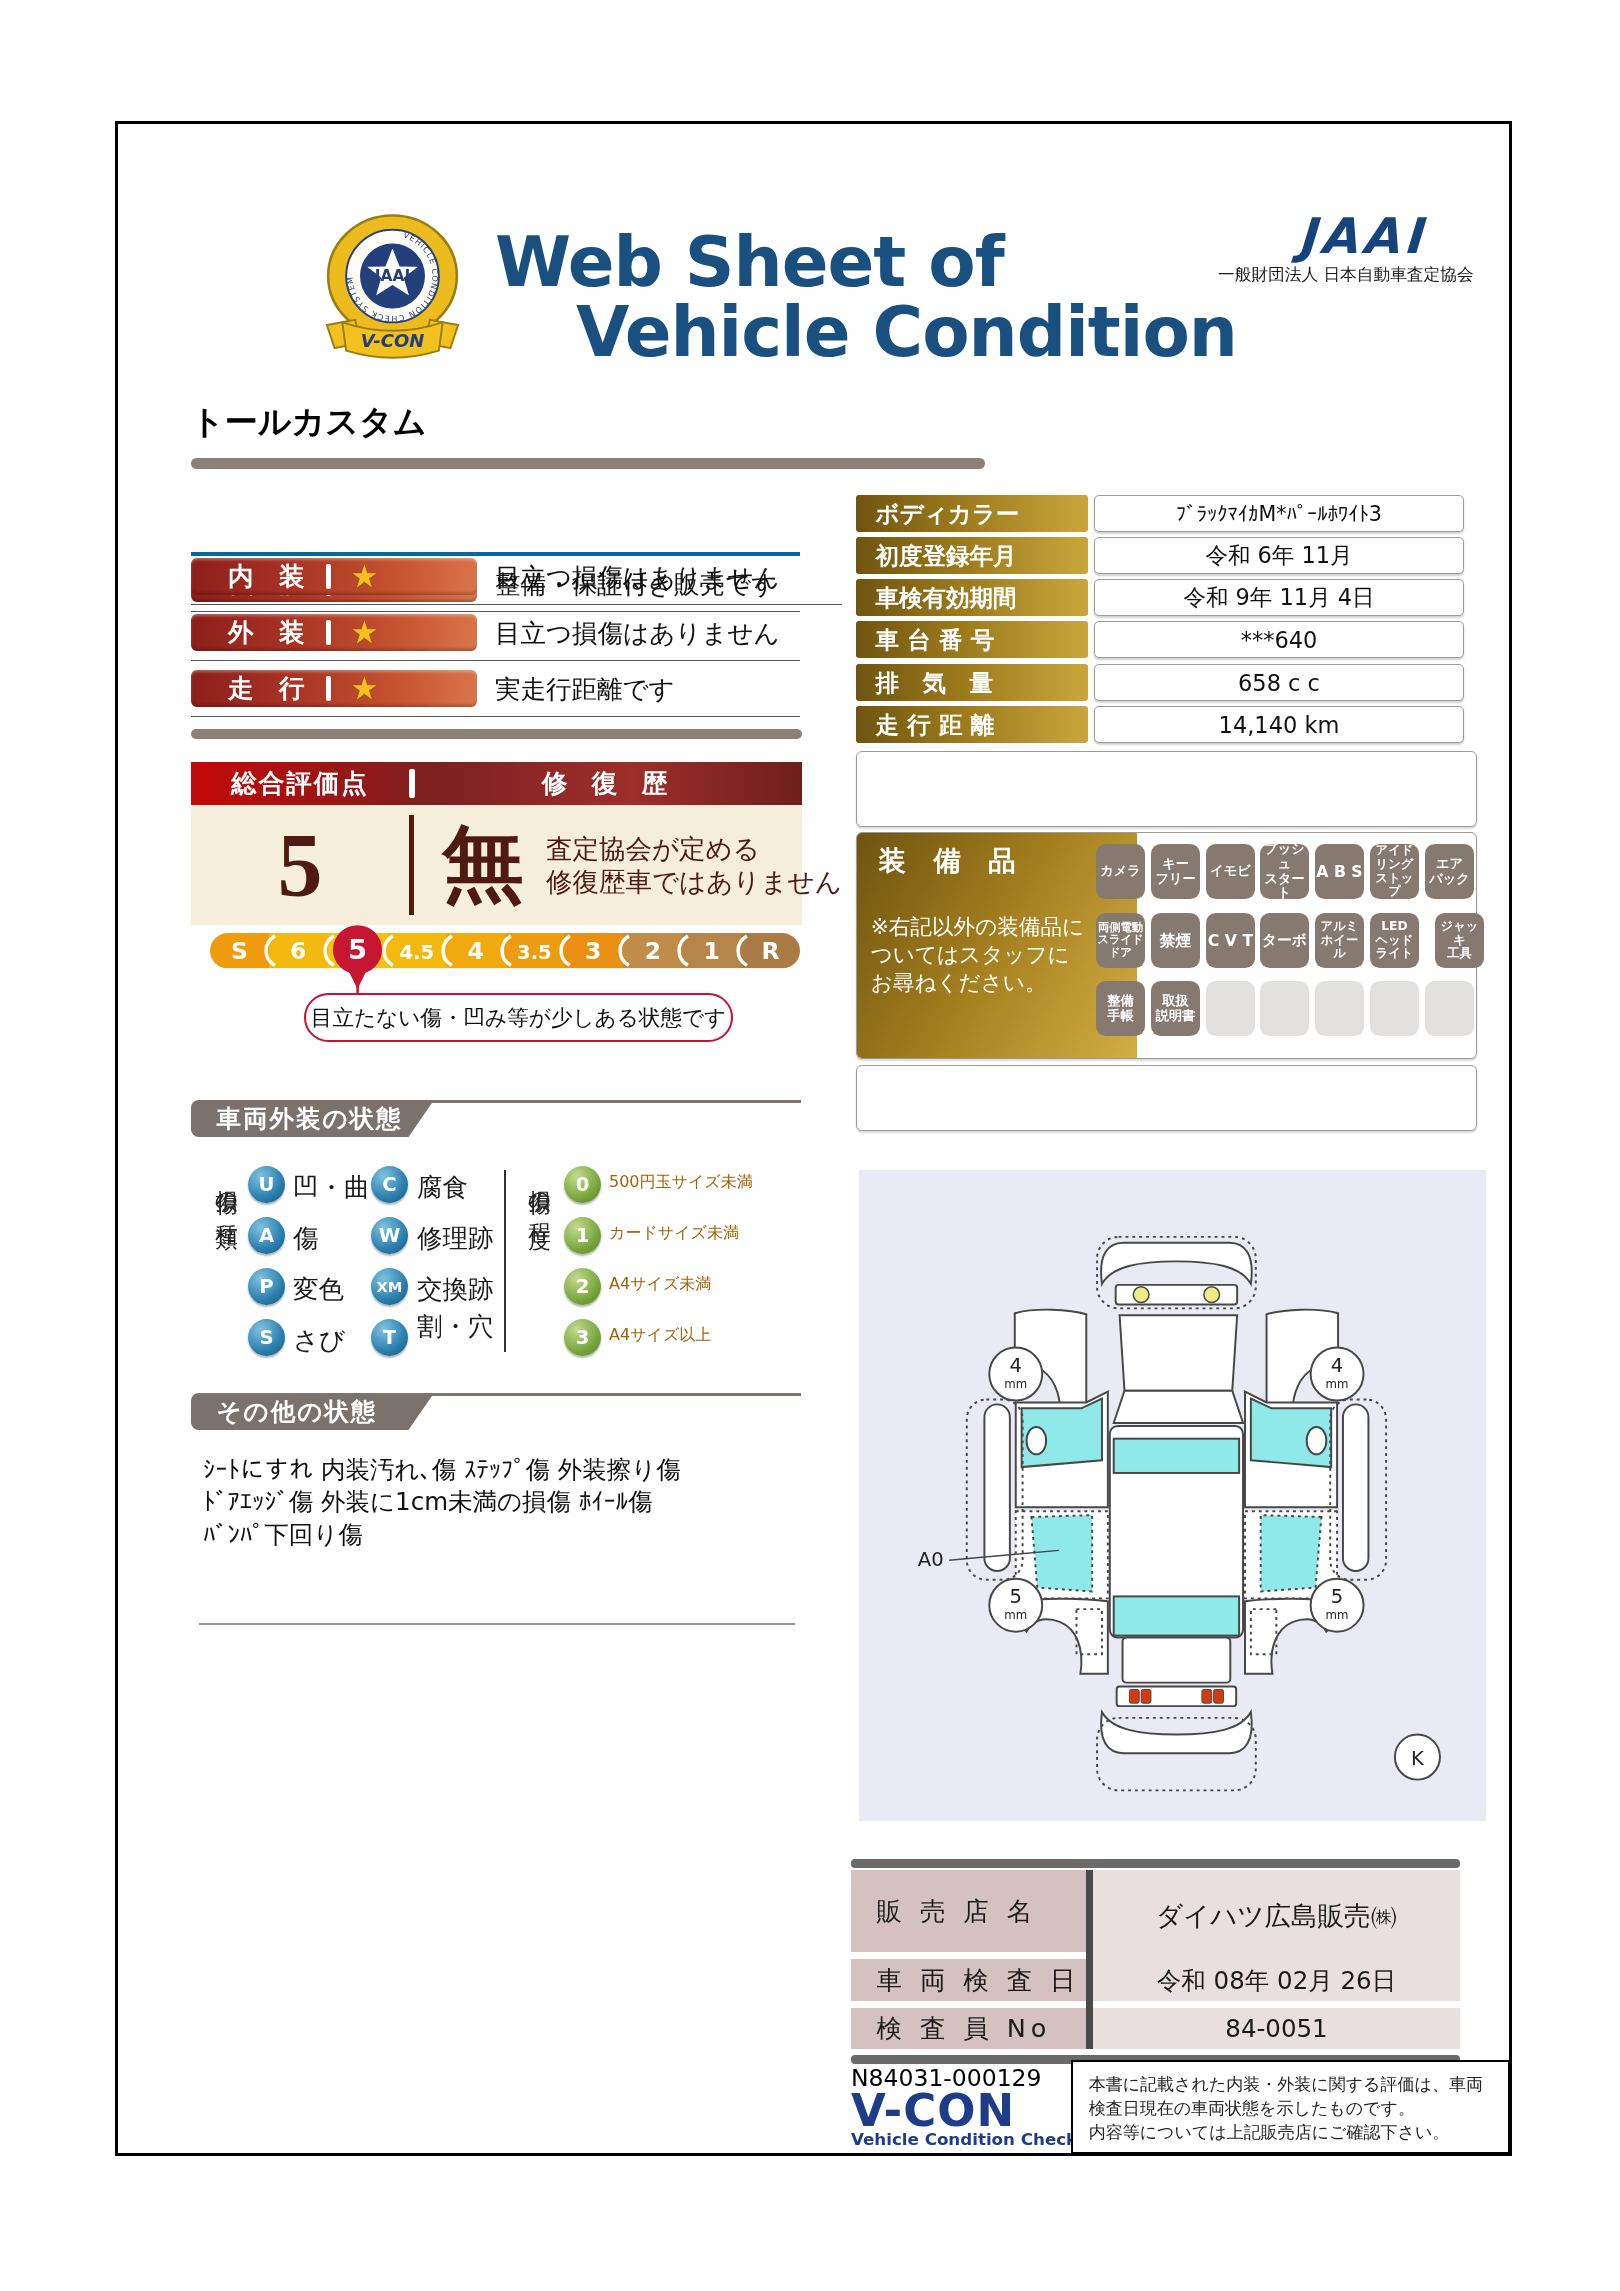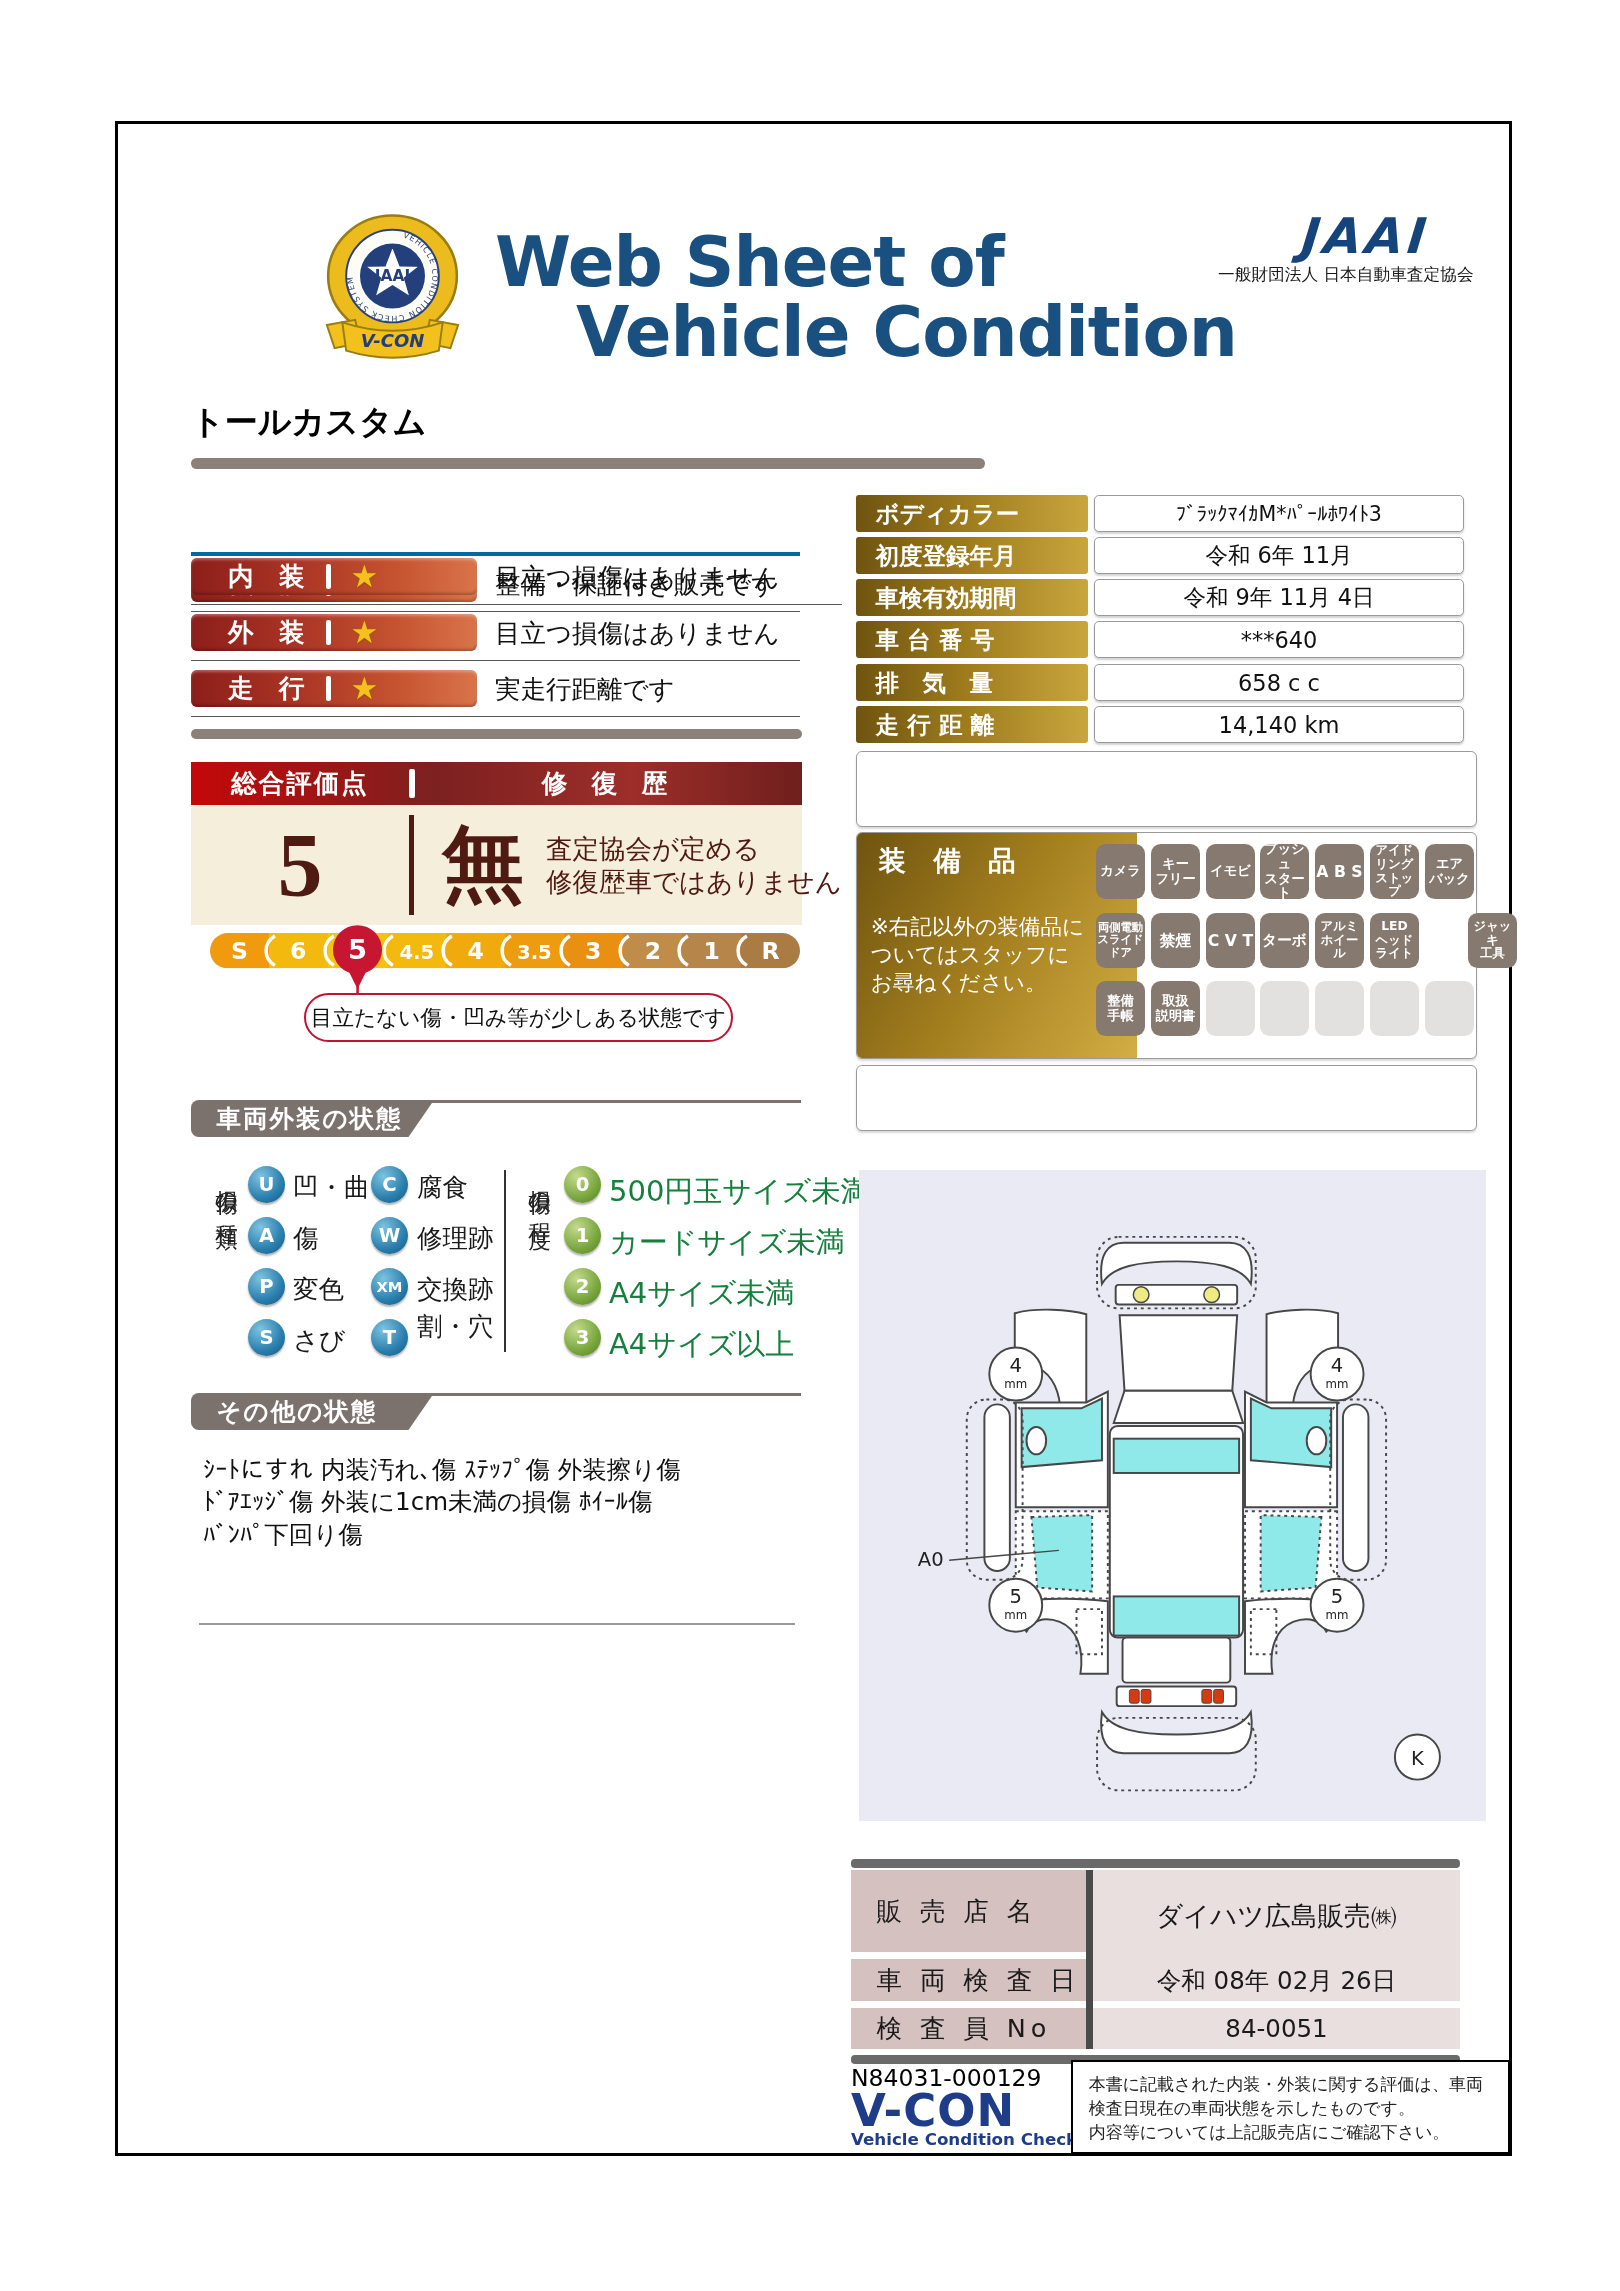--- a/index.html
+++ b/index.html
@@ -64,21 +64,21 @@
   
   .vtext{position:absolute;writing-mode:vertical-rl;text-orientation:upright;font-size:22.5px;color:#222;letter-spacing:2.9px;font-weight:500;}
   .kcircle{position:absolute;width:37px;height:37px;border-radius:50%;color:#fff;font-weight:700;font-size:19.6px;
     display:flex;align-items:center;justify-content:center;
     background:radial-gradient(circle at 34% 28%,#7fc3e0,#2a7fae 60%,#13577f);box-shadow:0 2px 2px rgba(0,0,0,.3);}
   .kcircle.sm{font-size:14.7px;}
   .gcircle{position:absolute;width:37px;height:37px;border-radius:50%;color:#fff;font-weight:700;font-size:19.6px;
     display:flex;align-items:center;justify-content:center;
     background:radial-gradient(circle at 34% 28%,#c3da8e,#79a73d 60%,#567f26);box-shadow:0 2px 2px rgba(0,0,0,.3);}
   .klabel{position:absolute;font-size:25.5px;color:#1a1a1a;white-space:nowrap;}
-  .dlabel{position:absolute;font-size:29px;color:#15803d;white-space:nowrap;}
+  .dlabel{position:absolute;font-size:16px;color:#a16207;white-space:nowrap;}
   .legdiv{position:absolute;left:504px;top:1170px;width:2px;height:182px;background:#333;}
   .othertext{position:absolute;left:203px;top:1454px;font-size:24.5px;line-height:1.32;color:#111;white-space:nowrap;}
   
   .diapanel{position:absolute;left:859px;top:1170px;width:627px;height:651px;background:#e9eaf4;}
   
   .dbar{position:absolute;left:851px;width:609px;height:8.8px;background:#6a6a6a;border-radius:3.9px;}
   .drow-label{position:absolute;left:851px;width:235px;background:#d6c1c1;display:flex;align-items:center;
     font-size:25.5px;color:#1a1a1a;letter-spacing:4.9px;padding-left:25.5px;box-sizing:border-box;white-space:nowrap;}
   .drow-val{position:absolute;left:1093px;width:367px;background:#eadfdf;display:flex;align-items:center;justify-content:center;
     font-size:24.5px;color:#1a1a1a;white-space:nowrap;}
@@ -265,21 +265,21 @@
 スライド
 ドア</div>
   <div class="badge" style="left:1151px;top:913px;font-size:15.7px;">禁煙</div>
   <div class="badge" style="left:1206px;top:913px;font-size:15.7px;">C V T</div>
   <div class="badge" style="left:1260px;top:913px;font-size:14.7px;">ターボ</div>
   <div class="badge" style="left:1315px;top:913px;font-size:12.3px;">アルミ
 ホイール</div>
   <div class="badge" style="left:1370px;top:913px;font-size:12.3px;">LED
 ヘッド
 ライト</div>
-  <div class="badge" style="left:1468px;top:913px;font-size:12.3px;">ジャッキ
+  <div class="badge" style="left:1435px;top:913px;font-size:12.3px;">ジャッキ
 工具</div>
   <div class="badge" style="left:1096px;top:981px;">整備
 手帳</div>
   <div class="badge" style="left:1151px;top:981px;">取扱
 説明書</div>
   <div class="badge empty" style="left:1206px;top:981px;"></div>
   <div class="badge empty" style="left:1260px;top:981px;"></div>
   <div class="badge empty" style="left:1315px;top:981px;"></div>
   <div class="badge empty" style="left:1370px;top:981px;"></div>
   <div class="badge empty" style="left:1425px;top:981px;"></div>

